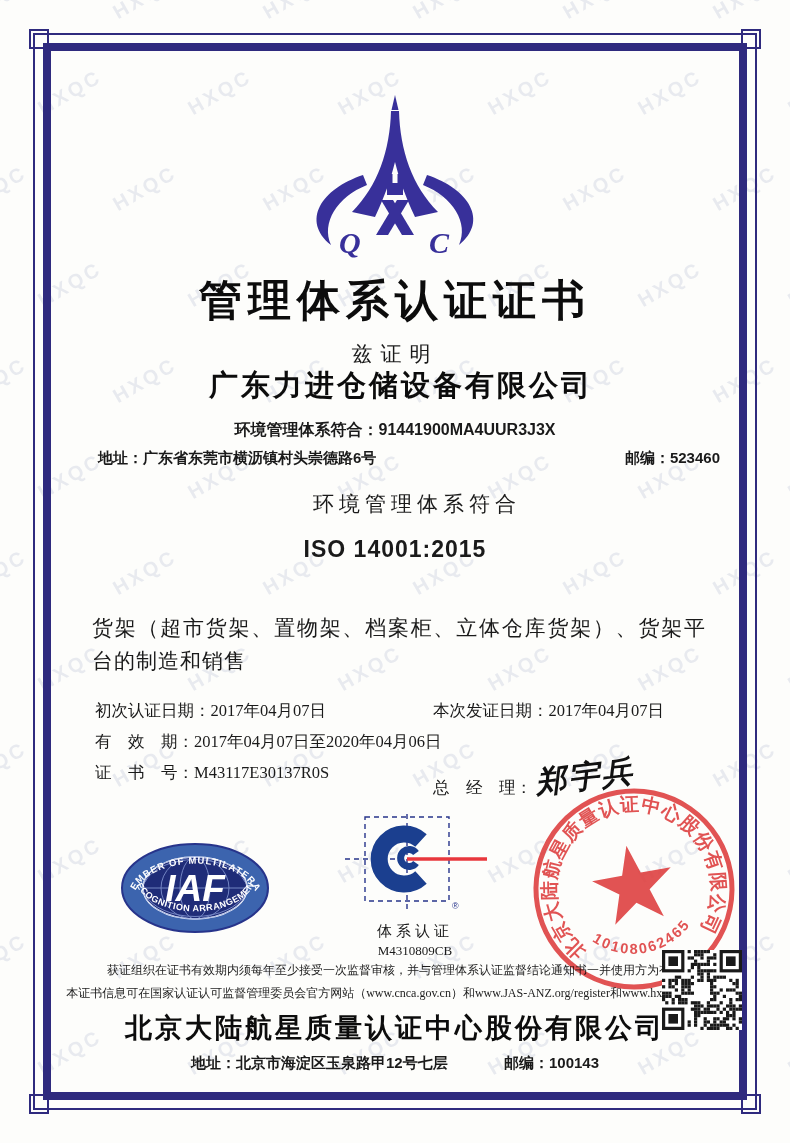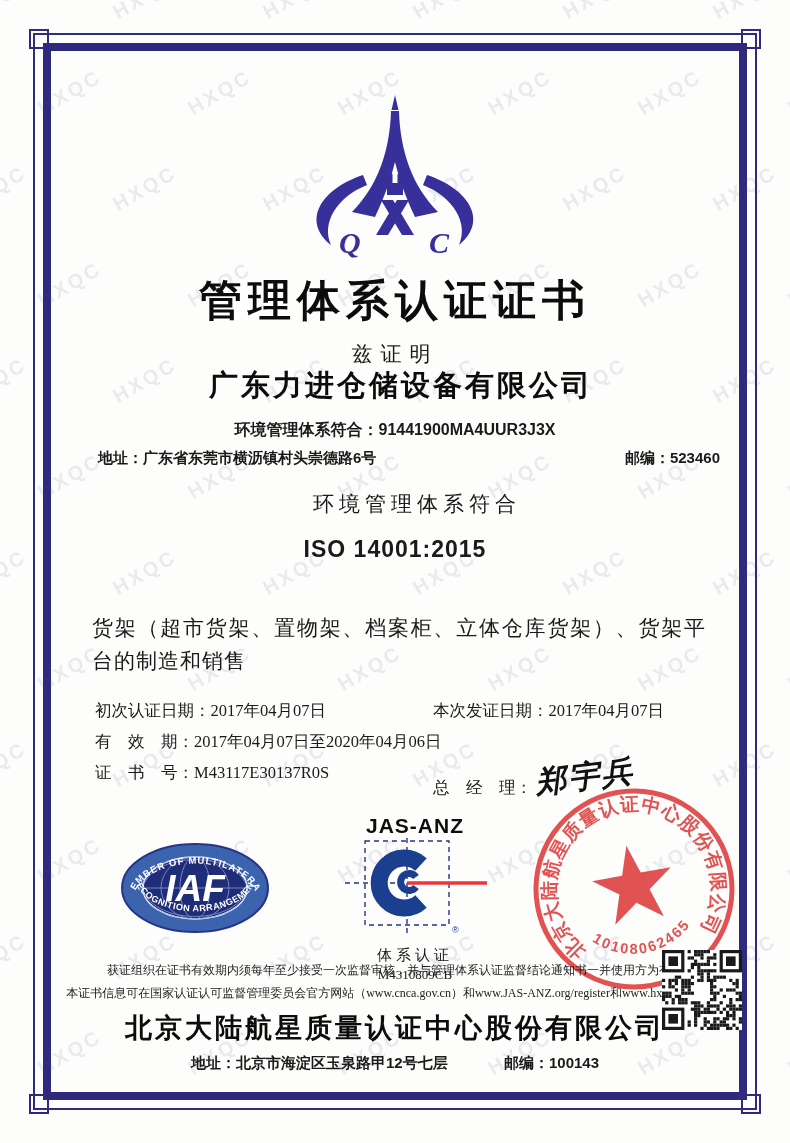--- a/index.html
+++ b/index.html
@@ -226,21 +226,20 @@
         <text font-size="9.5" font-weight="bold" fill="#ffffff" letter-spacing="1" font-family="'Liberation Sans',sans-serif">
           <textPath href="#iafTop" startOffset="50%" text-anchor="middle">MEMBER OF MULTILATERAL</textPath>
         </text>
         <text font-size="9" font-weight="bold" fill="#ffffff" letter-spacing="0.5" font-family="'Liberation Sans',sans-serif">
           <textPath href="#iafBot" startOffset="50%" text-anchor="middle">RECOGNITION  ARRANGEMENT</textPath>
         </text>
       </svg>
     </div>
 
     <div class="abs jasanz">
-      <div class="jasanz-title">JAS-ANZ</div>
       <svg width="150" height="103" viewBox="0 0 150 103">
         <g stroke="#27348b" stroke-width="1.4" stroke-dasharray="5,4" fill="none">
           <rect x="25" y="3" width="84" height="84"></rect>
           <line x1="5" y1="45" x2="70" y2="45"></line>
           <line x1="67" y1="0" x2="67" y2="97"></line>
         </g>
         <path d="M81,26.5 A25,25 0 1 0 81,63.5" fill="none" stroke="#1b3f8f" stroke-width="17"></path>
         <path d="M76,39 A8.5,8.5 0 1 0 76,49" fill="none" stroke="#1b3f8f" stroke-width="7"></path>
         <line x1="67" y1="45" x2="147" y2="45" stroke="#e8373d" stroke-width="3.5"></line>
         <text x="112" y="95" font-size="9" fill="#27348b" font-family="'Liberation Sans',sans-serif">®</text>

